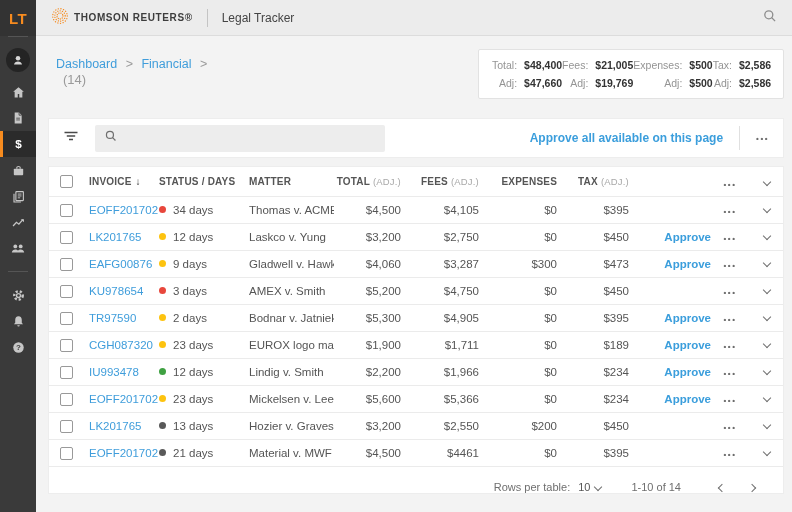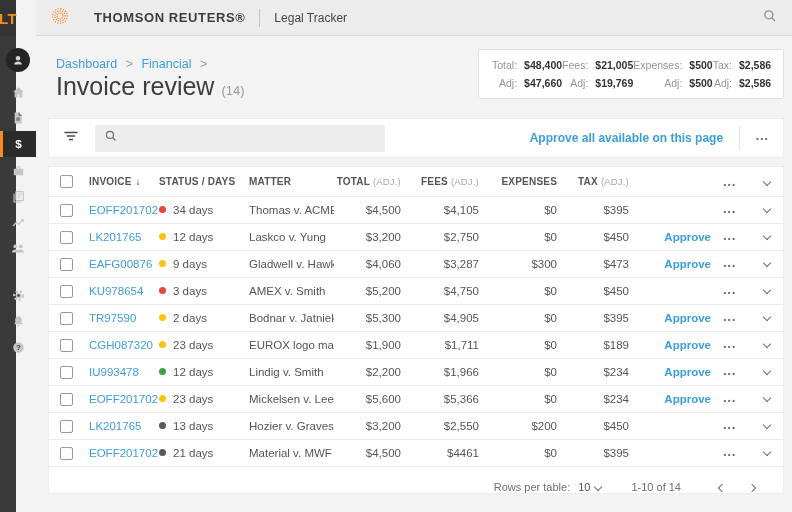--- a/index.html
+++ b/index.html
@@ -1,36 +1,36 @@
 <!DOCTYPE html>
 <html><head>
 <meta charset="utf-8">
 <style>
   * { margin:0; padding:0; box-sizing:border-box; }
   html,body { width:792px; height:512px; overflow:hidden; }
   body { font-family:"Liberation Sans", sans-serif; background:#f3f3f3; position:relative; }
 
   
-  .sidebar { position:absolute; left:0; top:0; width:16px; height:512px; background:#3a3a3a; z-index:5; }
+  .sidebar { position:absolute; left:0; top:0; width:36px; height:512px; background:#3a3a3a; z-index:5; }
   .logo-box { height:36px; background:#333; color:#f68b1f; font-weight:bold; font-size:15px;
               display:flex; align-items:center; justify-content:center; letter-spacing:.5px; }
   .side-divider { height:1px; background:#555; margin:0 8px; }
   .side-col { display:flex; flex-direction:column; align-items:stretch; }
   .side-item { width:36px; height:26px; display:flex; align-items:center; justify-content:center; }
   .side-item.avatar-item { height:34px; margin:6px 0 2px; }
   .avatar-circle { width:24px; height:24px; border-radius:50%; background:#242424;
                    display:flex; align-items:center; justify-content:center; }
   .side-item.active { background:#2b2b2b; box-shadow:inset 3px 0 0 #f68b1f; }
   .side-item svg { display:block; }
   .side-gap { height:10px; }
 
   
   .topbar { position:absolute; left:36px; top:0; width:756px; height:36px; background:#ececec;
             border-bottom:1px solid #dcdcdc; display:flex; align-items:center; padding:0 14px; }
-  .brand { font-size:13px; font-weight:bold; color:#3d3d3d; letter-spacing:.6px; margin-left:24px; }
+  .brand { font-size:10px; font-weight:bold; color:#3d3d3d; letter-spacing:.6px; margin-left:4px; }
   .topbar-divider { width:1px; height:18px; background:#c4c4c4; margin:0 14px; }
   .product { font-size:12px; color:#444; }
   .topbar-spacer { flex:1; }
 
   
   .content { position:absolute; left:36px; top:36px; width:756px; height:476px; }
 
   .breadcrumb { position:absolute; left:20px; top:21px; font-size:12.5px; }
   .crumb { color:#3f9ddb; margin-right:5px; }
   .crumb-sep { color:#9a9a9a; margin-right:5px; }
@@ -233,21 +233,20 @@
 <div class="content">
 
   <div class="breadcrumb">
     <span class="crumb">Dashboard</span>
     <span class="crumb-sep">&gt;</span>
     <span class="crumb">Financial</span>
     <span class="crumb-sep">&gt;</span>
   </div>
 
   <div class="page-title-row">
-    <span class="page-title">Invoice review</span>
     <span class="page-count">(14)</span>
   </div>
 
   <div class="summary-card">
     <div class="sum-group">
       <span class="sum-label">Total:</span>
       <span class="sum-value">$48,400</span>
       <span class="sum-label">Adj:</span>
       <span class="sum-value">$47,660</span>
     </div>

